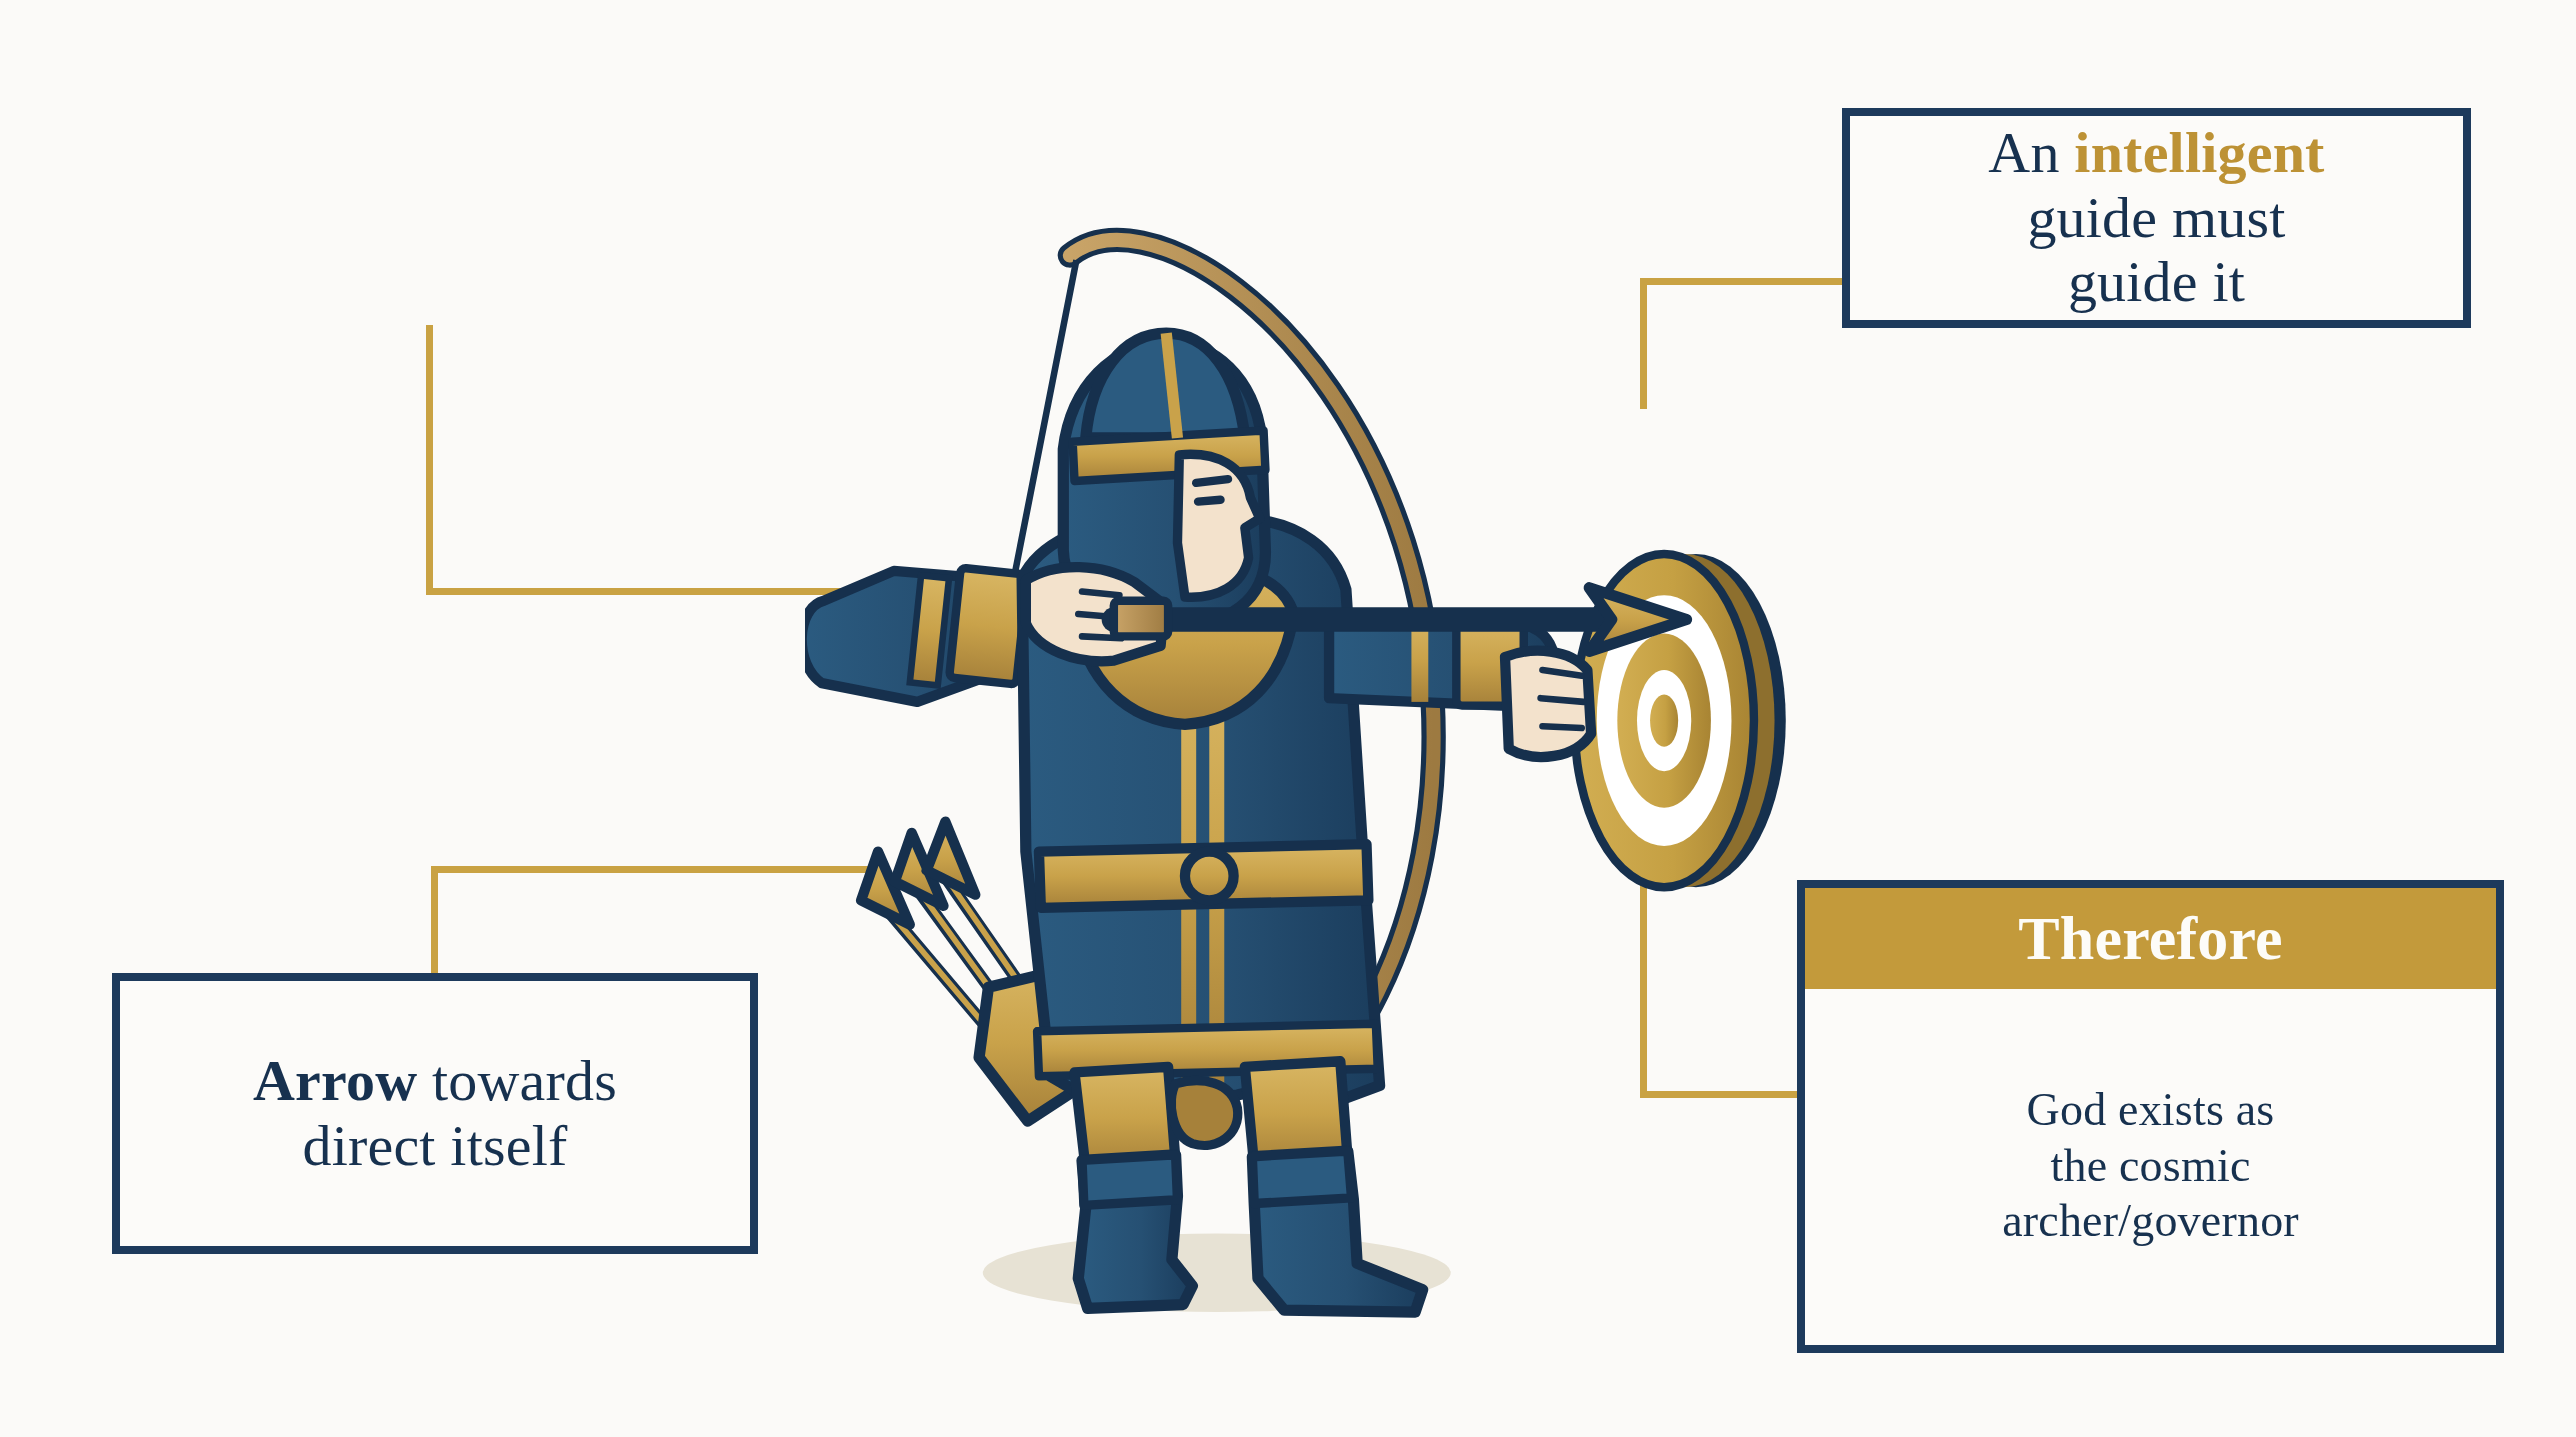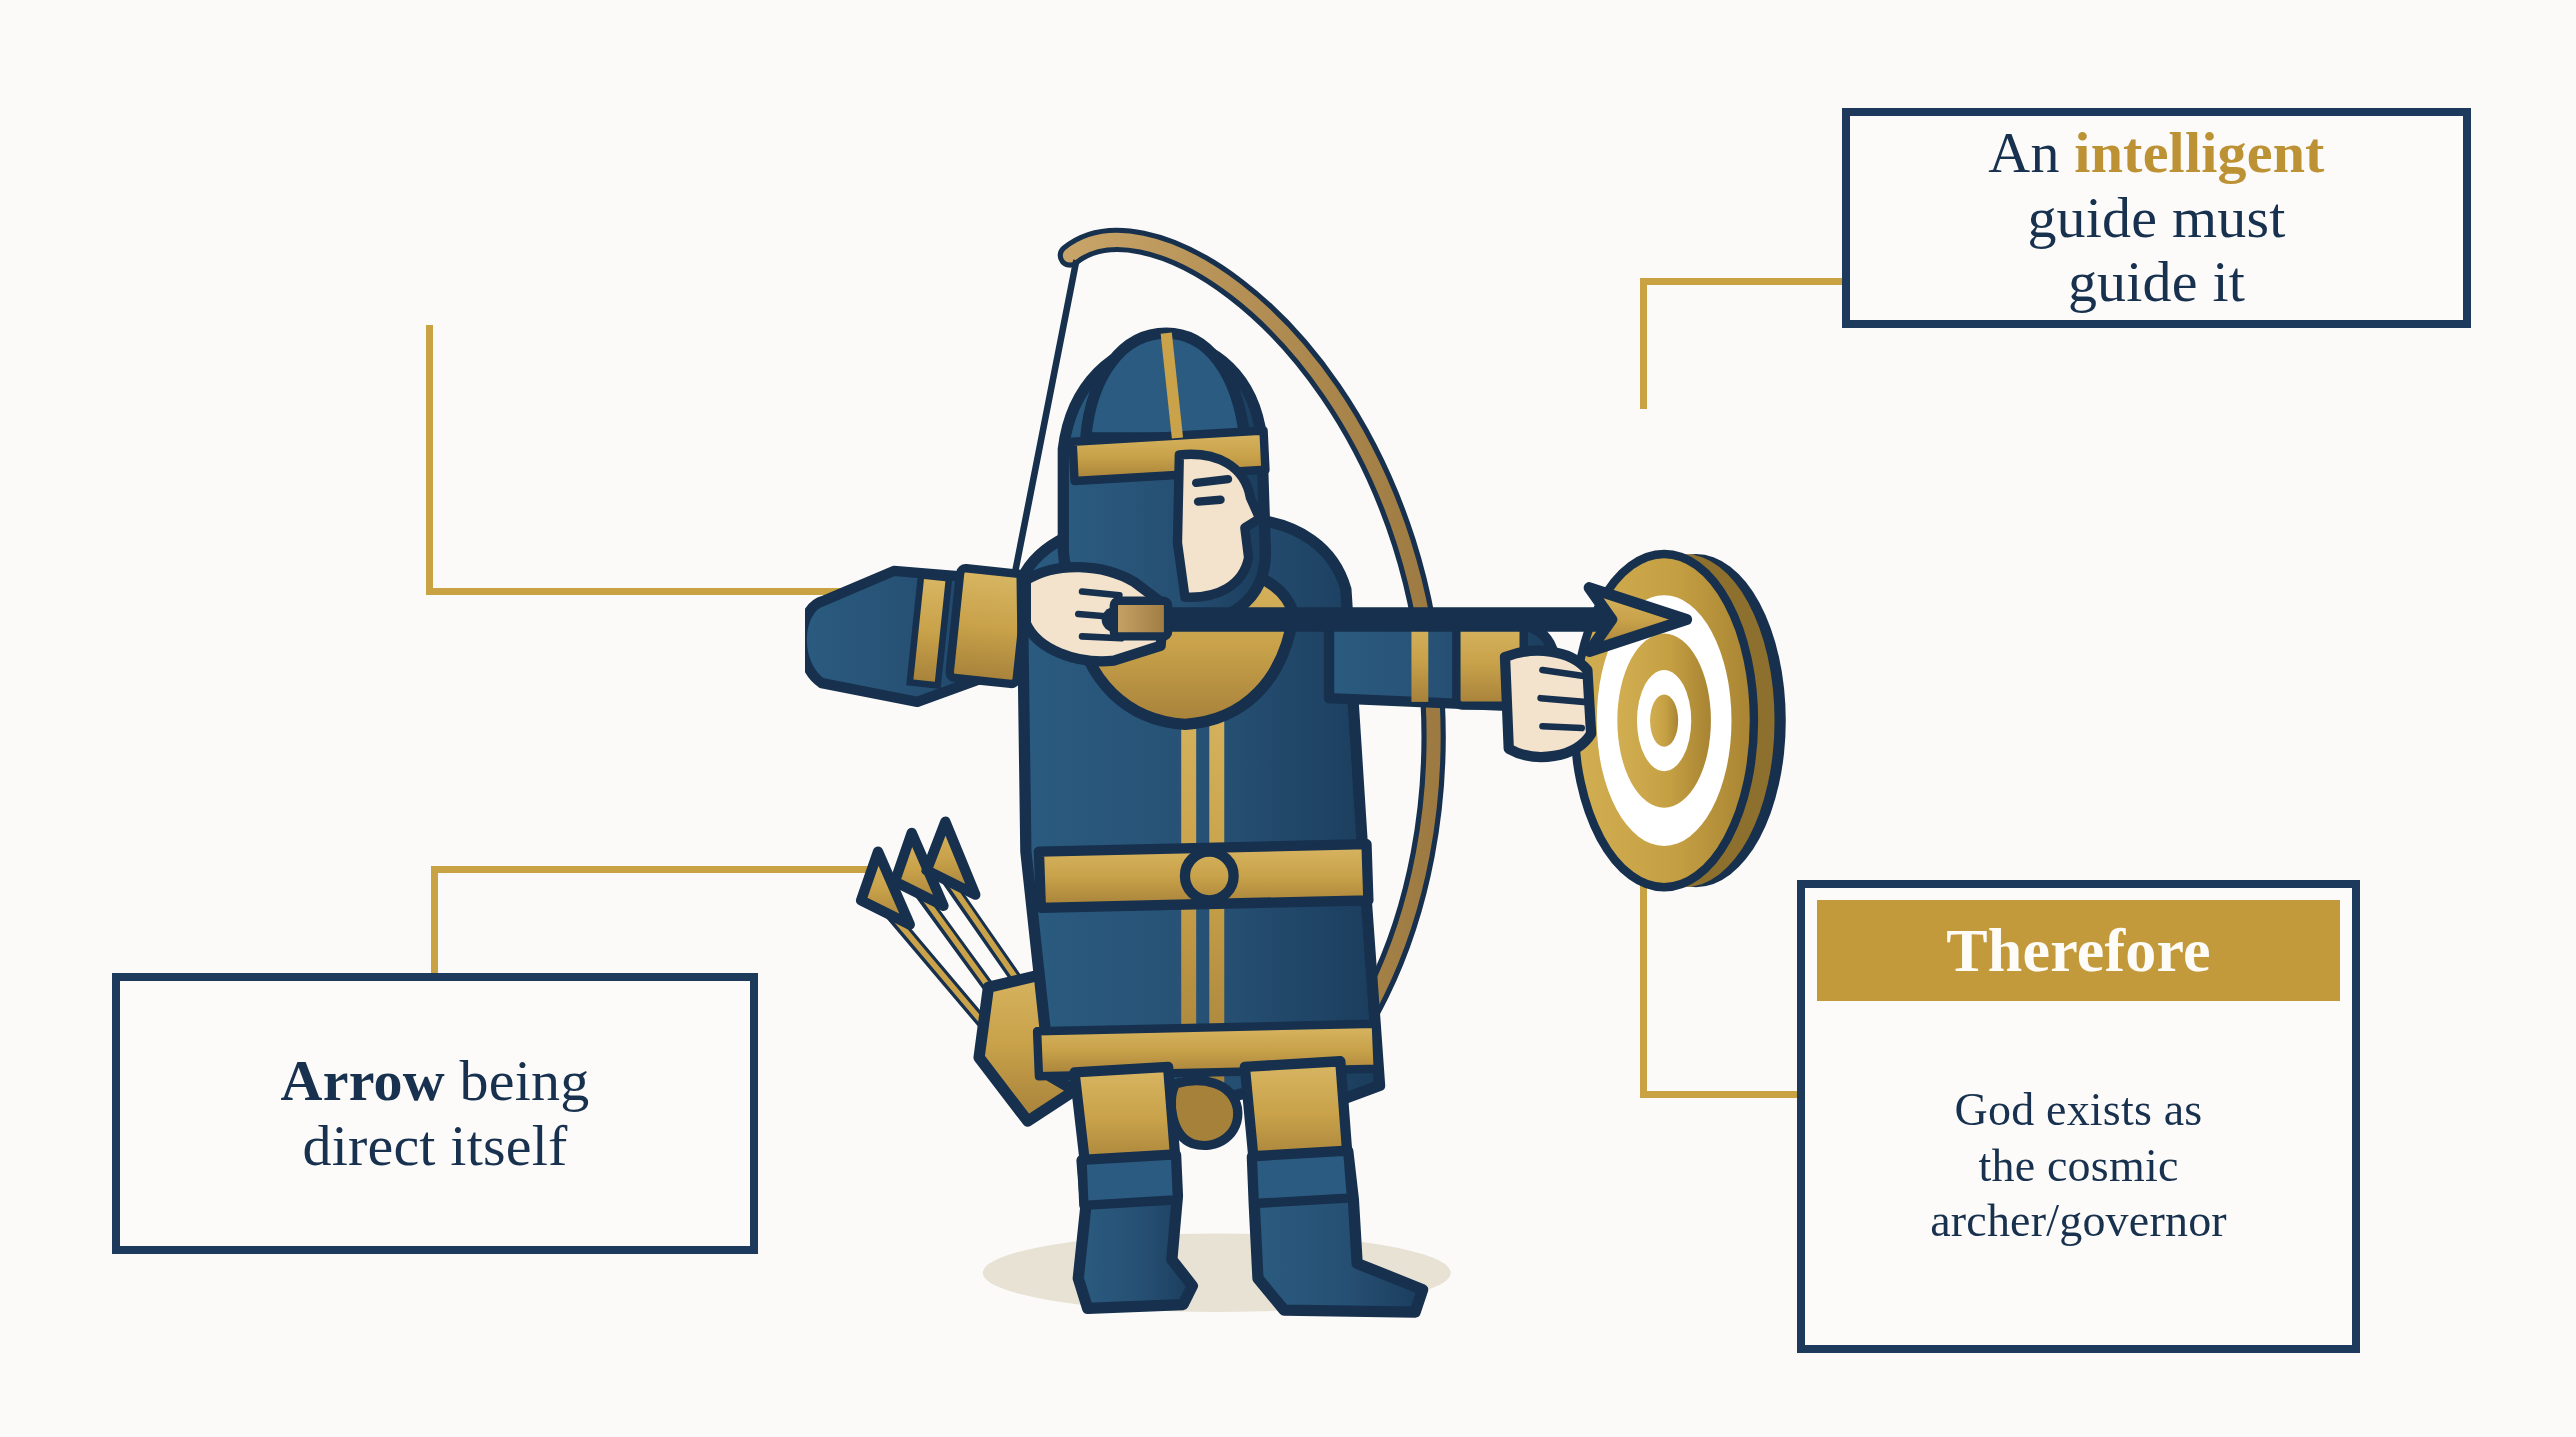--- a/index.html
+++ b/index.html
@@ -37,22 +37,22 @@
 
   
   #box-tl{left:112px;top:105px;width:637px;height:220px;padding:13px 0;}
   
   #box-tr{left:1842px;top:108px;width:629px;height:220px;padding:25px 0;}
   
   #box-bl{left:112px;top:973px;width:646px;height:281px;padding:15px 0;}
 
   
   #box-br{
-    left:1797px;top:880px;width:563px;height:473px;
-    padding:12px;justify-content:center;
+    left:1797px;top:880px;width:707px;height:473px;
+    padding:0;justify-content:center;
   }
   #br-header{
     width:100%;background:#c39a3b;
     display:flex;align-items:center;justify-content:center;
     height:101px;flex:none;
   }
   #br-header .line{
     color:#fdfcf8;font-weight:bold;font-size:62px;
   }
   #br-body{
@@ -85,21 +85,21 @@
   <div class="conn h" style="left:1640px;top:1091px;width:167px;"></div>
 
 
   <div class="box" id="box-tr">
     <span class="line"><span>An </span><span class="gold">intelligent</span></span>
     <span class="line">guide must</span>
     <span class="line">guide it</span>
   </div>
 
   <div class="box" id="box-bl">
-    <span class="line"><span class="bold">Arrow</span><span> being</span></span>
+    <span class="line"><span class="bold">Arrow</span><span> towards</span></span>
     <span class="line">direct itself</span>
   </div>
 
   <div class="box" id="box-br">
     <div id="br-header">
       <span class="line">Therefore</span>
     </div>
     <div id="br-body">
       <span class="line">God exists as</span>
       <span class="line">the cosmic</span>

